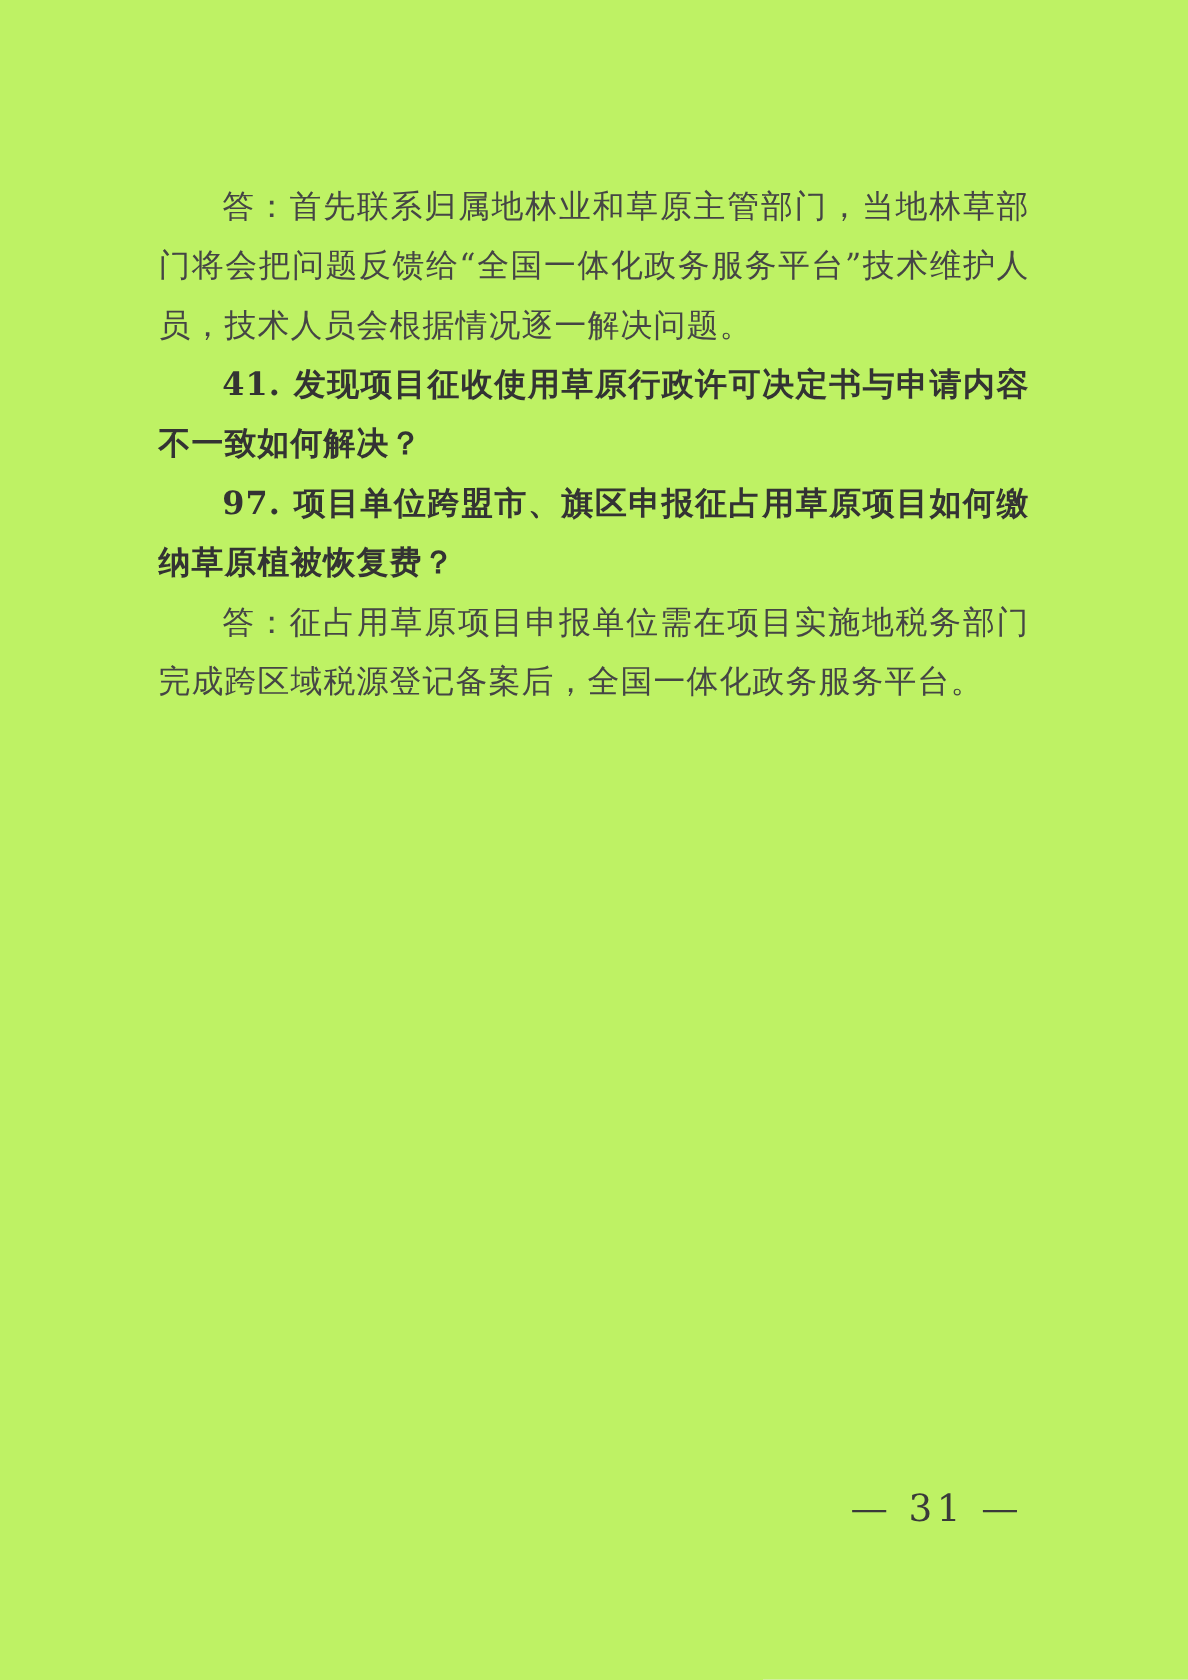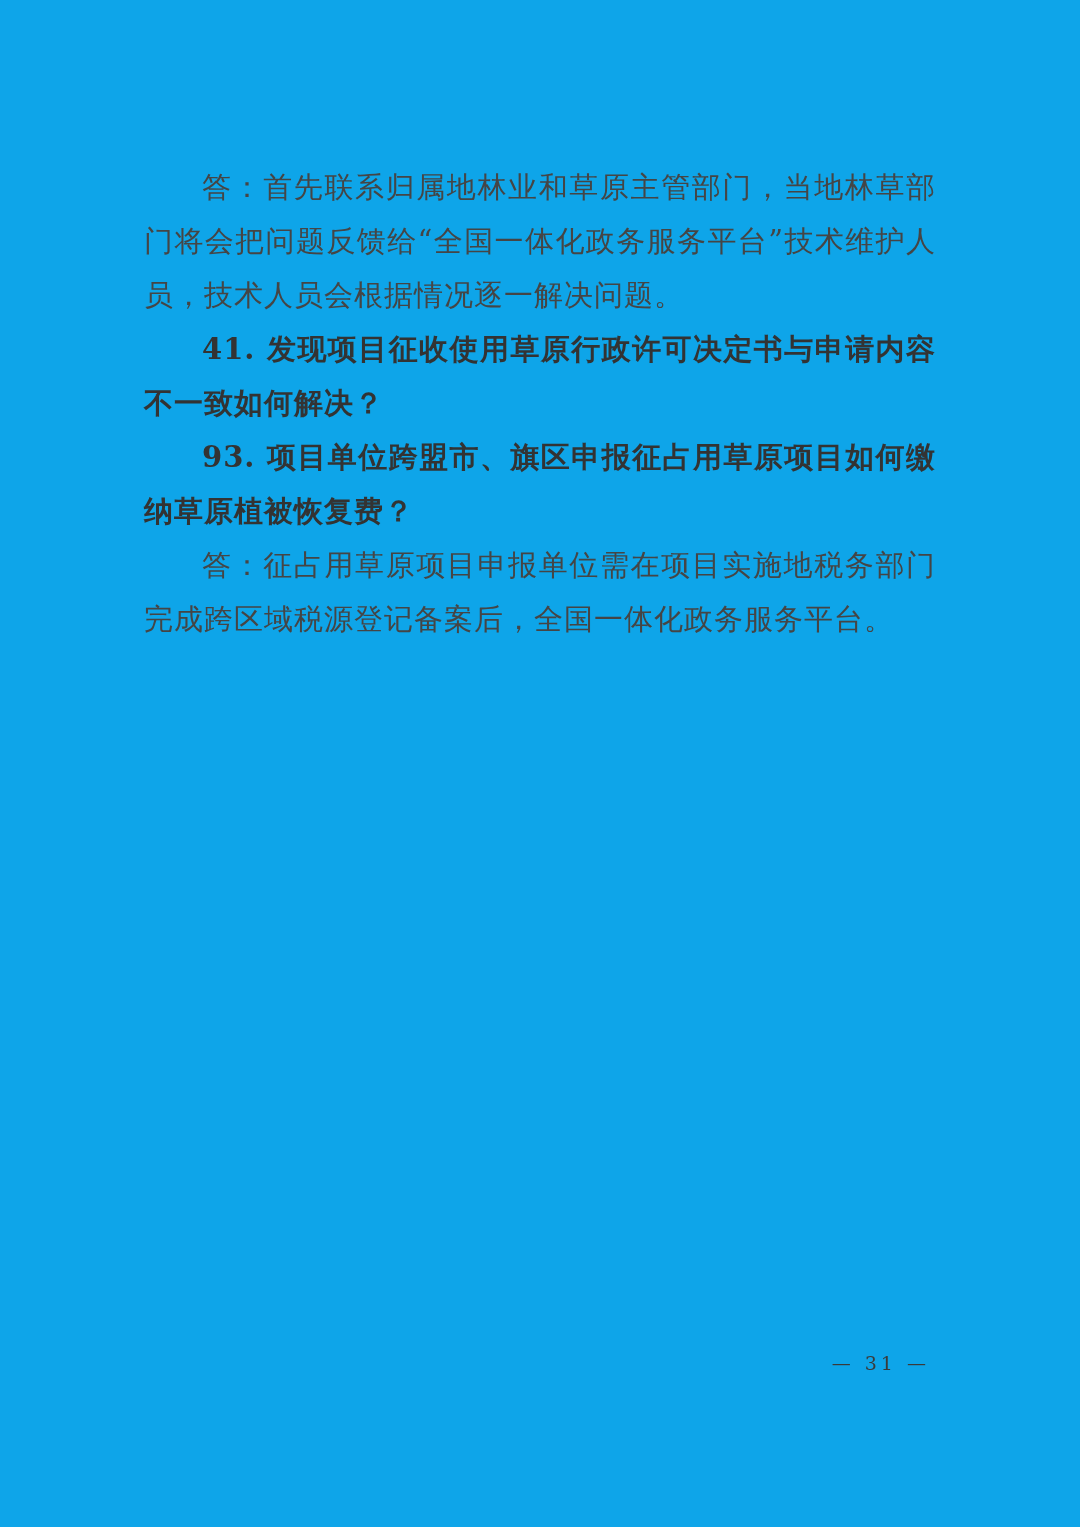--- a/index.html
+++ b/index.html
@@ -5,21 +5,21 @@
   html, body {
     margin: 0;
     padding: 0;
     background: #e8e8e8;
   }
   .page {
     position: relative;
     width: 1080px;
     height: 1527px;
     margin: 0 auto;
-    background: #0ea5e9;
+    background: #bef264;
     font-family: "DejaVu Serif", "Liberation Serif", serif;
     color: #3e3e3e;
     overflow: hidden;
   }
   .content {
     position: absolute;
     left: 144px;
     top: 160px;
     width: 792px;
   }
@@ -38,30 +38,30 @@
     color: #454545;
   }
   .para.question {
     font-weight: 700;
     color: #333333;
   }
   .page-number {
     position: absolute;
     right: 150px;
     top: 1352px;
-    font-size: 19px;
+    font-size: 34px;
     letter-spacing: 4px;
     color: #3a3a3a;
     font-weight: 400;
   }
 </style>
 </head>
 <body>
 
 <div class="page">
   <div class="content">
     <p class="para answer">答：首先联系归属地林业和草原主管部门，当地林草部门将会把问题反馈给“全国一体化政务服务平台”技术维护人员，技术人员会根据情况逐一解决问题。</p>
     <p class="para question">41. 发现项目征收使用草原行政许可决定书与申请内容不一致如何解决？</p>
-    <p class="para question">93. 项目单位跨盟市、旗区申报征占用草原项目如何缴纳草原植被恢复费？</p>
+    <p class="para question">97. 项目单位跨盟市、旗区申报征占用草原项目如何缴纳草原植被恢复费？</p>
     <p class="para answer">答：征占用草原项目申报单位需在项目实施地税务部门完成跨区域税源登记备案后，全国一体化政务服务平台。</p>
   </div>
   <div class="page-number">— 31 —</div>
 </div>
 
 </body></html>

